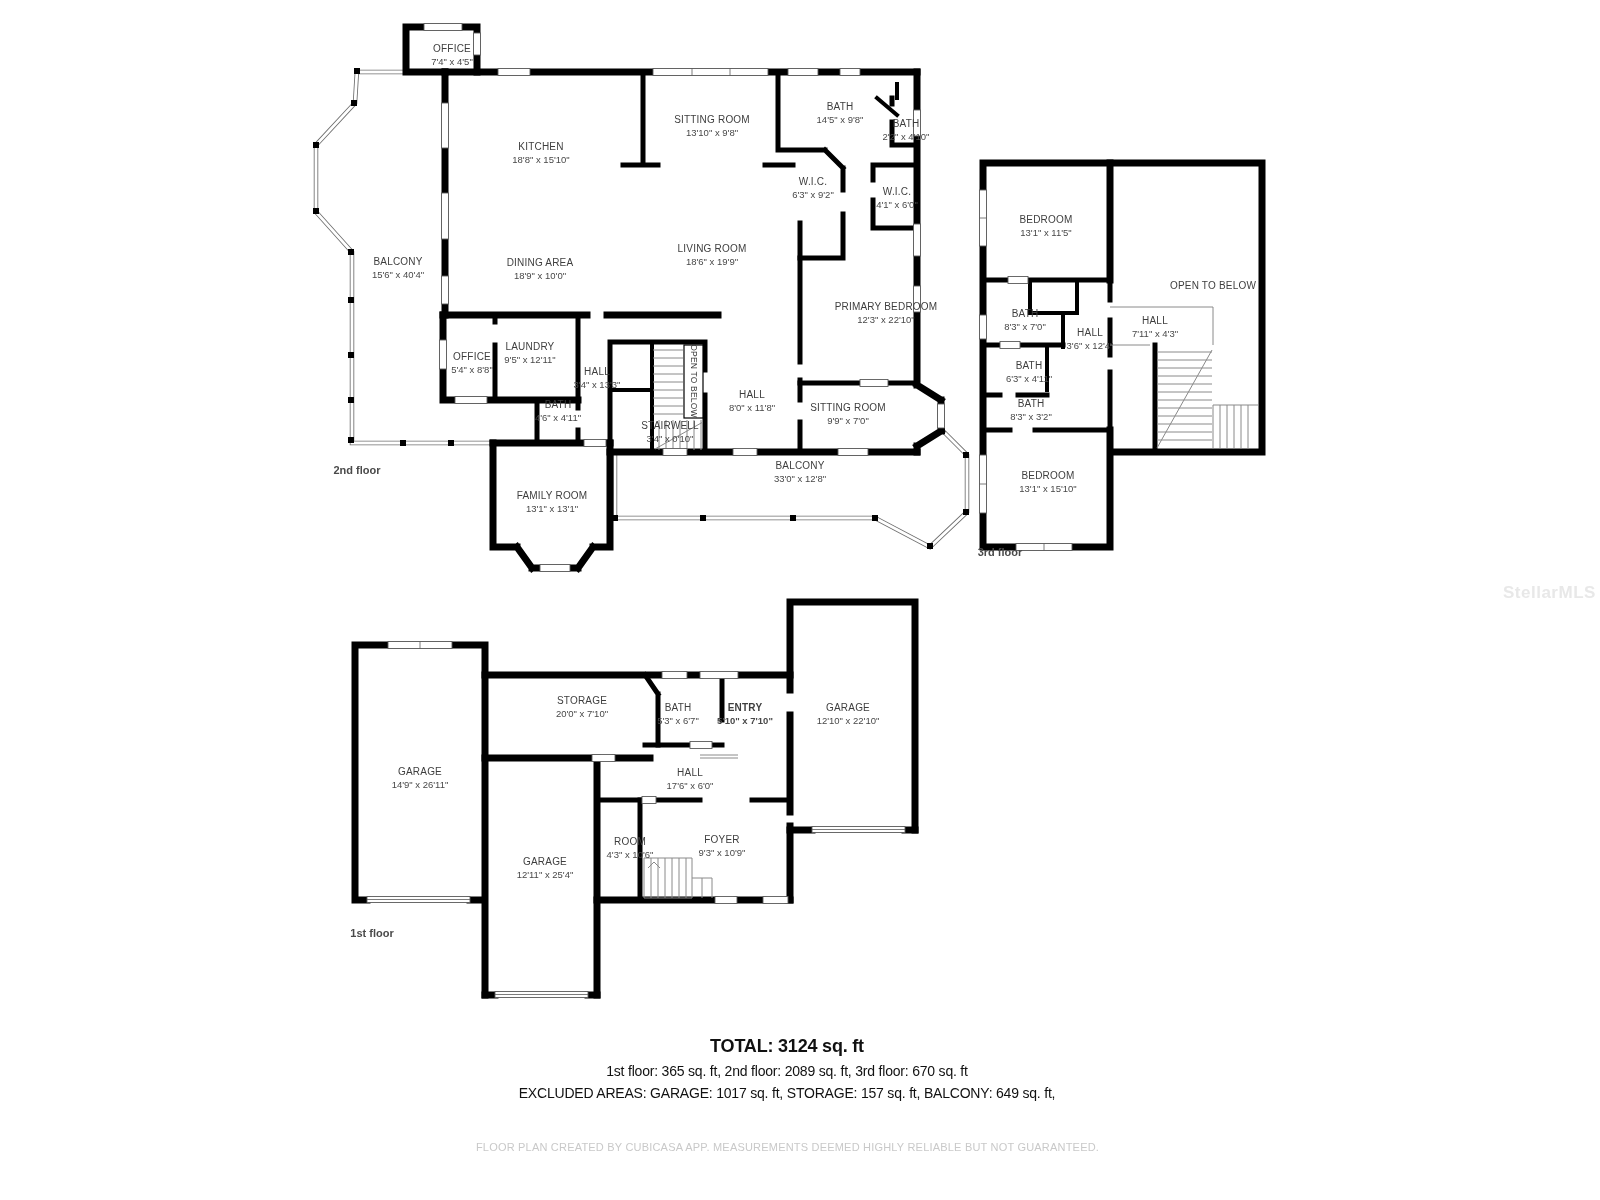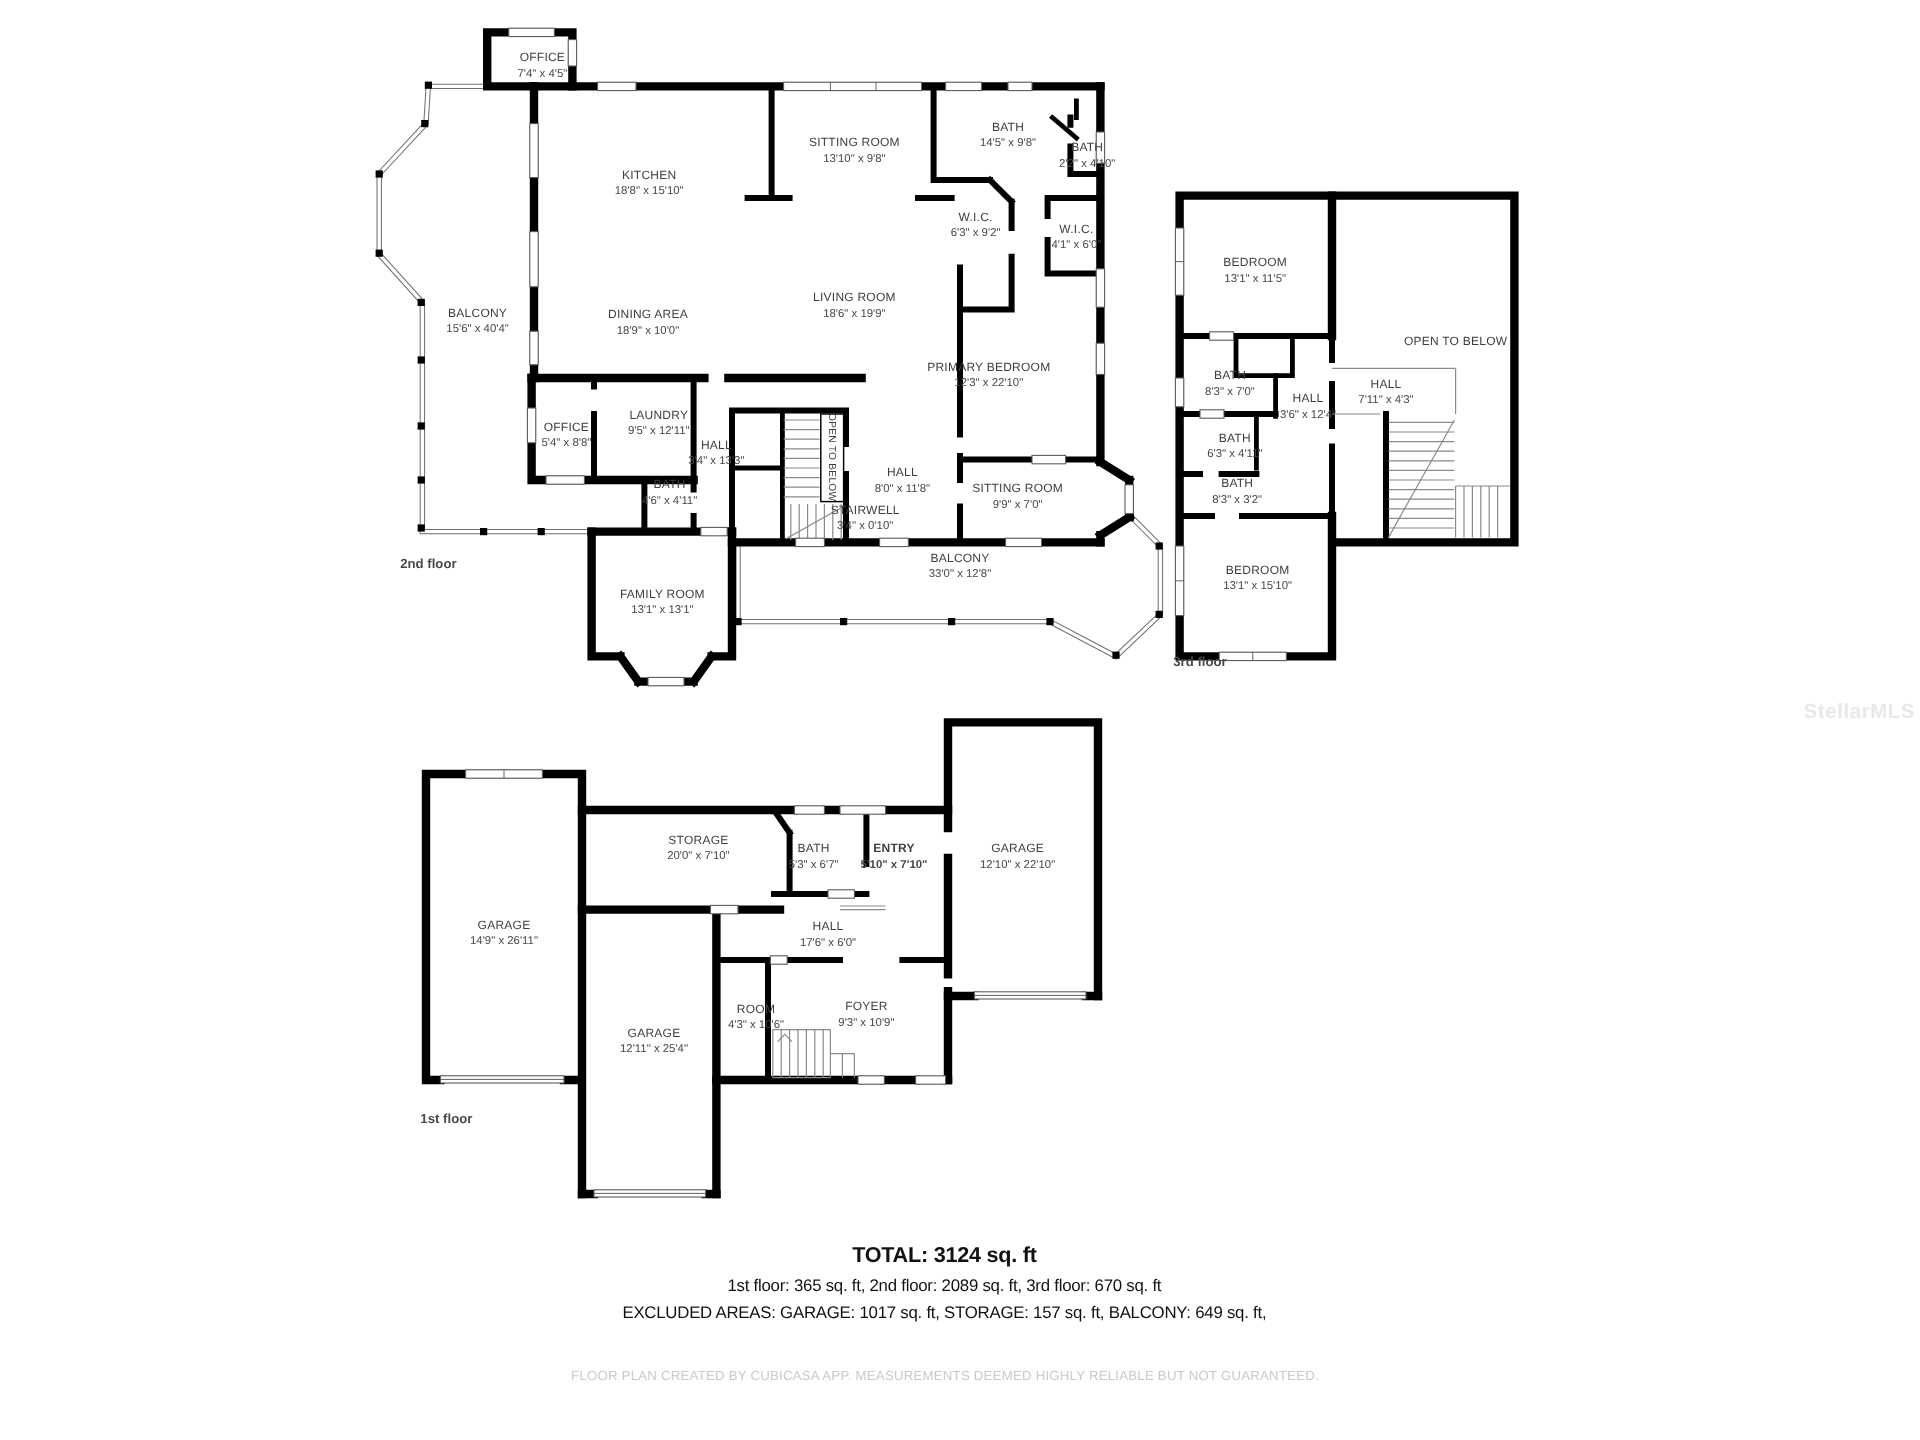--- a/index.html
+++ b/index.html
@@ -236,48 +236,48 @@
         <div class="dm">4'1" x 6'0"</div>
       </div>
       <div class="room-label" style="left: 712px; top: 255px;">
         <div class="nm">LIVING ROOM</div>
         <div class="dm">18'6" x 19'9"</div>
       </div>
       <div class="room-label" style="left: 540px; top: 269px;">
         <div class="nm">DINING AREA</div>
         <div class="dm">18'9" x 10'0"</div>
       </div>
-      <div class="room-label" style="left: 824px; top: 313px;">
+      <div class="room-label" style="left: 886px; top: 313px;">
         <div class="nm">PRIMARY BEDROOM</div>
         <div class="dm">12'3" x 22'10"</div>
       </div>
       <div class="room-label" style="left: 398px; top: 268px;">
         <div class="nm">BALCONY</div>
         <div class="dm">15'6" x 40'4"</div>
       </div>
       <div class="room-label" style="left: 472px; top: 363px;">
         <div class="nm">OFFICE</div>
         <div class="dm">5'4" x 8'8"</div>
       </div>
-      <div class="room-label" style="left: 549px; top: 353px;">
+      <div class="room-label" style="left: 530px; top: 353px;">
         <div class="nm">LAUNDRY</div>
         <div class="dm">9'5" x 12'11"</div>
       </div>
       <div class="room-label" style="left: 597px; top: 378px;">
         <div class="nm">HALL</div>
         <div class="dm">3'4" x 13'3"</div>
       </div>
       <div class="room-label" style="left: 558px; top: 411px;">
         <div class="nm">BATH</div>
         <div class="dm">4'6" x 4'11"</div>
       </div>
       <div class="room-label rot90" style="left: 693px; top: 381px; font-size: 8.5px;">
         <div class="nm" style="font-size: 8.5px;">OPEN TO BELOW</div>
       </div>
-      <div class="room-label" style="left: 721px; top: 432px;">
+      <div class="room-label" style="left: 670px; top: 432px;">
         <div class="nm">STAIRWELL</div>
         <div class="dm">3'4" x 0'10"</div>
       </div>
       <div class="room-label" style="left: 752px; top: 401px;">
         <div class="nm">HALL</div>
         <div class="dm">8'0" x 11'8"</div>
       </div>
       <div class="room-label" style="left: 848px; top: 414px;">
         <div class="nm">SITTING ROOM</div>
         <div class="dm">9'9" x 7'0"</div>

